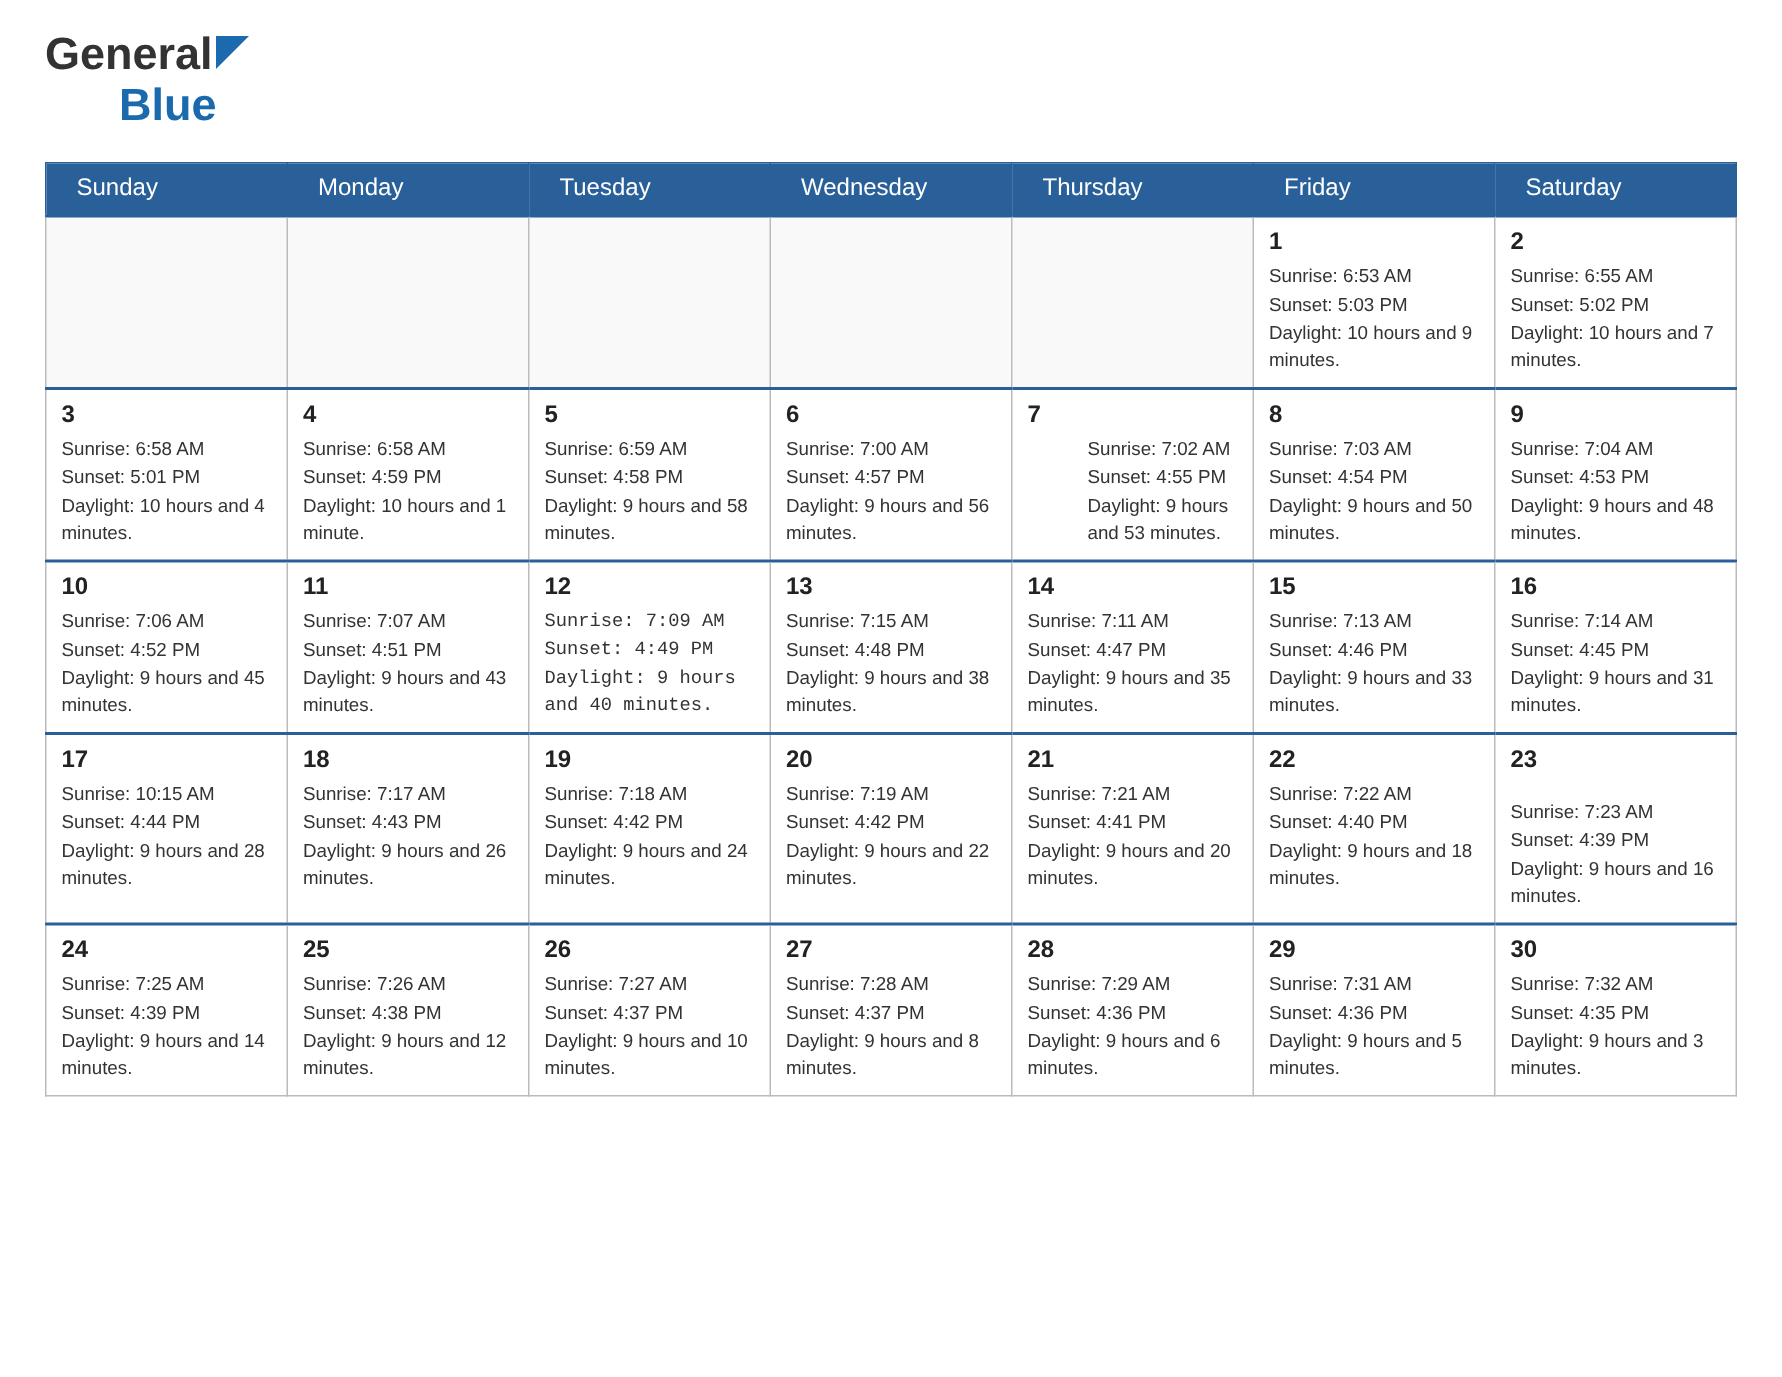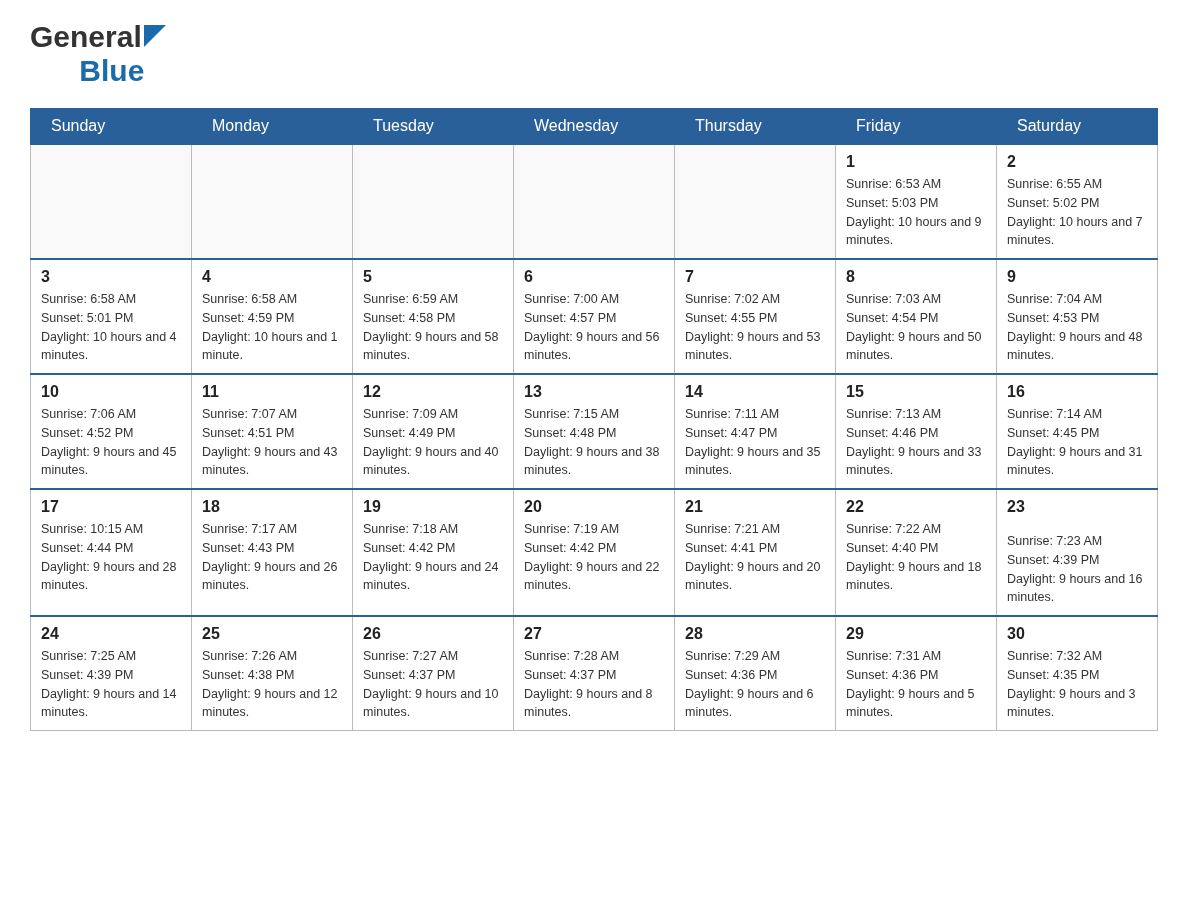--- a/index.html
+++ b/index.html
@@ -152,21 +152,21 @@
 Daylight: 9 hours and 58 minutes.</div>
         </td>
         <td>
           <div class="day-number">6</div>
           <div class="day-info" style="white-space: pre-line;">Sunrise: 7:00 AM
 Sunset: 4:57 PM
 Daylight: 9 hours and 56 minutes.</div>
         </td>
         <td>
           <div class="day-number">7</div>
-          <div class="day-info" style="white-space: pre-line;">Sunrise: 7:02 AM
+          <div class="day-info" style="white-space: pre-line; margin-left: 40px;">Sunrise: 7:02 AM
 Sunset: 4:55 PM
 Daylight: 9 hours and 53 minutes.</div>
         </td>
         <td>
           <div class="day-number">8</div>
           <div class="day-info" style="white-space: pre-line;">Sunrise: 7:03 AM
 Sunset: 4:54 PM
 Daylight: 9 hours and 50 minutes.</div>
         </td>
         <td>
@@ -184,21 +184,21 @@
 Daylight: 9 hours and 45 minutes.</div>
         </td>
         <td>
           <div class="day-number">11</div>
           <div class="day-info" style="white-space: pre-line;">Sunrise: 7:07 AM
 Sunset: 4:51 PM
 Daylight: 9 hours and 43 minutes.</div>
         </td>
         <td>
           <div class="day-number">12</div>
-          <div class="day-info" style="white-space: pre-line;">Sunrise: 7:09 AM
+          <div class="day-info" style="white-space: pre-line; font-family: Liberation Mono, monospace;">Sunrise: 7:09 AM
 Sunset: 4:49 PM
 Daylight: 9 hours and 40 minutes.</div>
         </td>
         <td>
           <div class="day-number">13</div>
           <div class="day-info" style="white-space: pre-line;">Sunrise: 7:15 AM
 Sunset: 4:48 PM
 Daylight: 9 hours and 38 minutes.</div>
         </td>
         <td>

